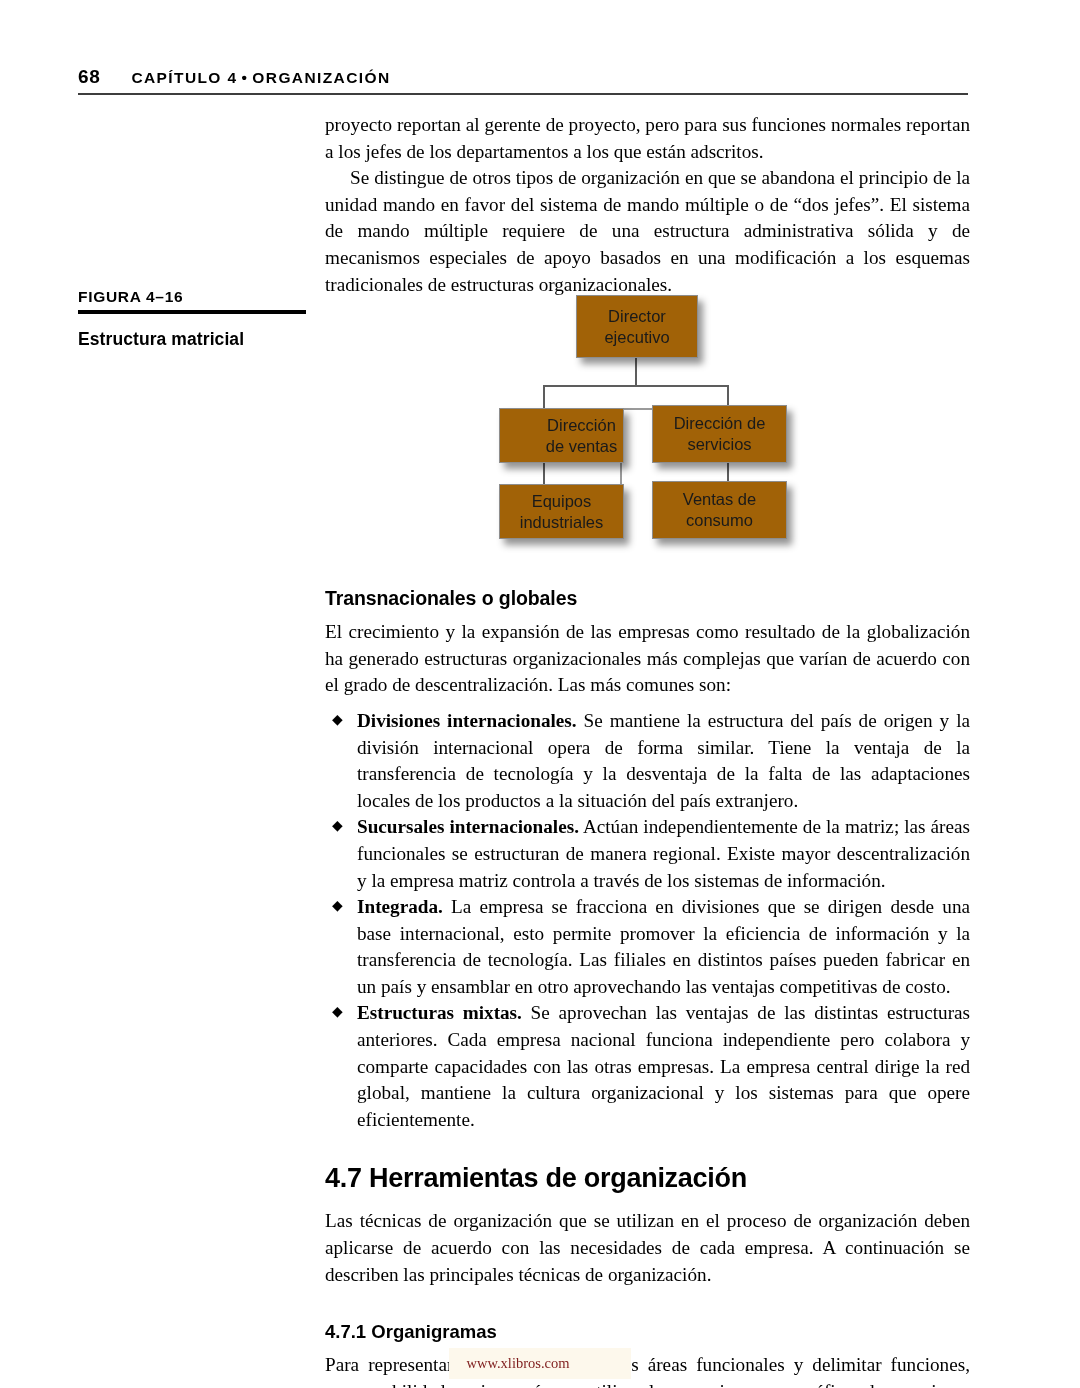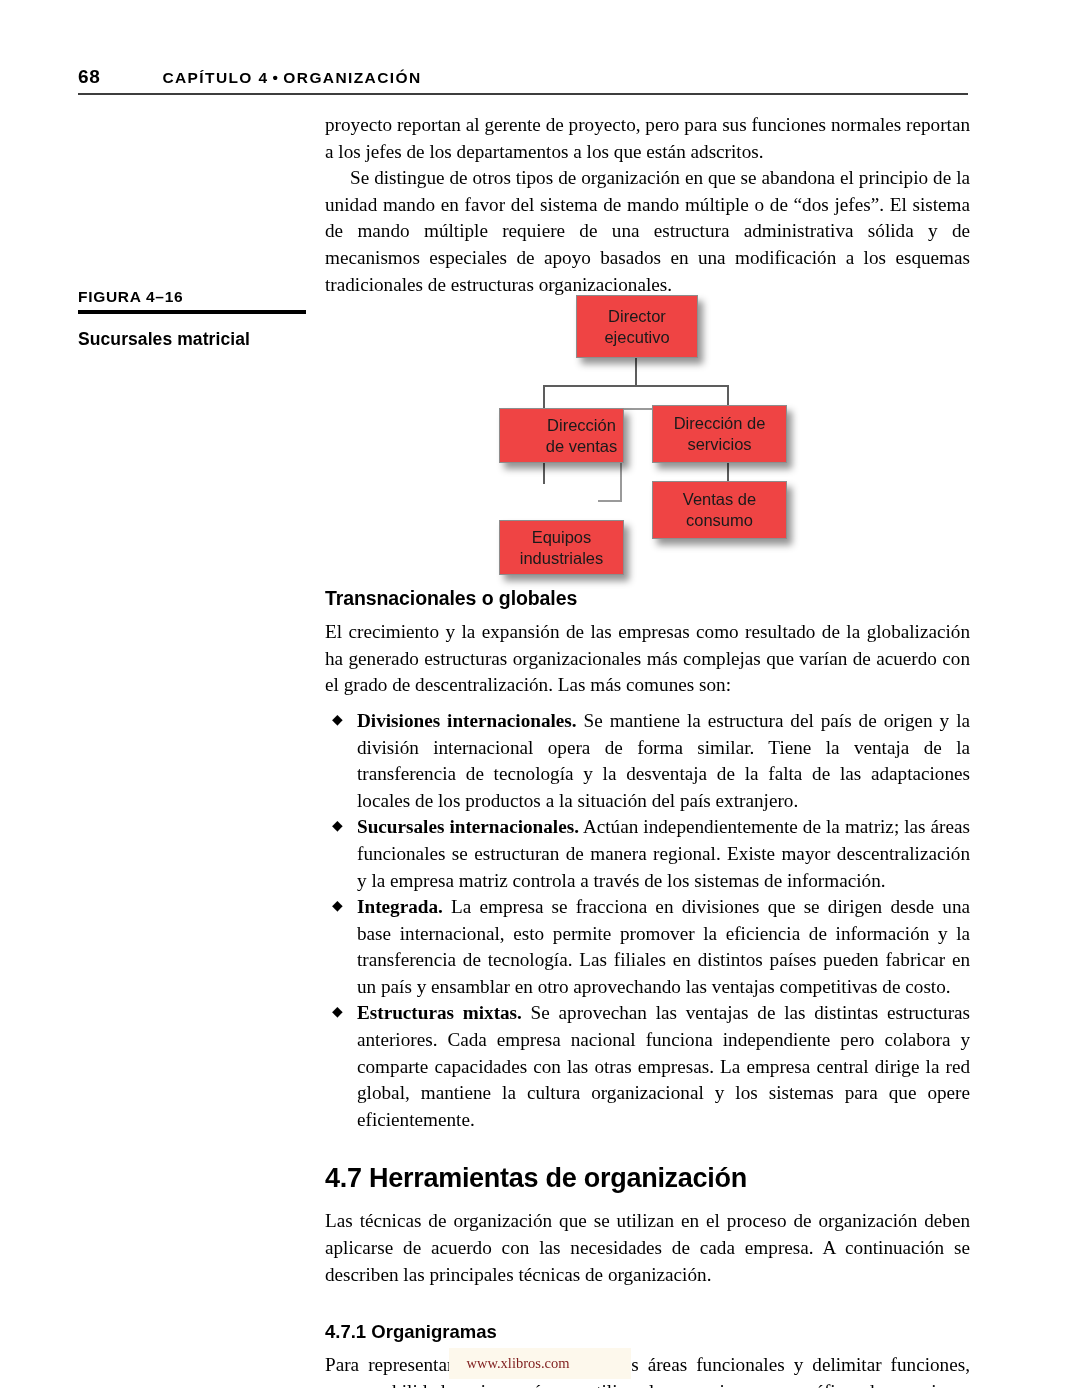--- a/index.html
+++ b/index.html
@@ -22,21 +22,20 @@
     left: 78px;
     top: 66px;
     width: 890px;
   }
   #page-header .head-row {
     display: flex;
     align-items: baseline;
     font-family: "Liberation Sans", sans-serif;
     font-weight: bold;
     letter-spacing: 0.04em;
-    gap: 31px;
   }
   #page-header .folio {
     font-size: 19px;
     margin-right: 31px;
   }
   #page-header .chapter {
     font-size: 15.5px;
     letter-spacing: 0.09em;
   }
   #page-header .chapter .dot {
@@ -95,21 +94,21 @@
   
   #org-chart {
     position: absolute;
     left: 480px;
     top: 288px;
     width: 340px;
     height: 262px;
   }
   .org-box {
     position: absolute;
-    background: #ef4444;
+    background: #a16207;
     border: 1px solid #8d8d8d;
     box-shadow: 5px 6px 7px rgba(0,0,0,0.42);
     display: flex;
     align-items: center;
     justify-content: center;
     text-align: center;
     font-family: "Liberation Sans", sans-serif;
     font-size: 16.5px;
     line-height: 21px;
     color: #1a1a1a;
@@ -194,21 +193,21 @@
     <span class="chapter">
       <span>CAPÍTULO 4</span><span class="dot">•</span><span>ORGANIZACIÓN</span>
     </span>
   </div>
   <div class="rule"></div>
 </div>
 
 <div id="figure-caption">
   <div class="fig-num">FIGURA 4–16</div>
   <div class="fig-rule"></div>
-  <div class="fig-title">Sucursales matricial</div>
+  <div class="fig-title">Estructura matricial</div>
 </div>
 
 <div id="org-chart">
 
   <div class="conn v" style="left:155px; top:70px; height:28px;"></div>
   <div class="conn h" style="left:63px; top:97px; width:185px;"></div>
   <div class="conn v" style="left:63px; top:97px; height:24px;"></div>
   <div class="conn v" style="left:247px; top:97px; height:24px;"></div>
   <div class="conn v" style="left:63px; top:174px; height:22px;"></div>
   <div class="conn v" style="left:247px; top:174px; height:22px;"></div>
@@ -222,21 +221,21 @@
   </div>
 
   <div class="org-box" style="left:19px; top:120px; width:125px; height:55px;padding-left:40px;">
     <span>Dirección de ventas</span>
   </div>
 
   <div class="org-box" style="left:172px; top:117px; width:135px; height:58px;justify-content:flex-end;">
     <span>Dirección de servicios</span>
   </div>
 
-  <div class="org-box" style="left:19px; top:196px; width:125px; height:55px;margin-top:36px;">
+  <div class="org-box" style="left:19px; top:196px; width:125px; height:55px;">
     <span>Equipos industriales</span>
   </div>
 
   <div class="org-box" style="left:172px; top:193px; width:135px; height:58px;justify-content:flex-end;">
     <span>Ventas de consumo</span>
   </div>
 </div>
 
 <div id="body-column">
 

